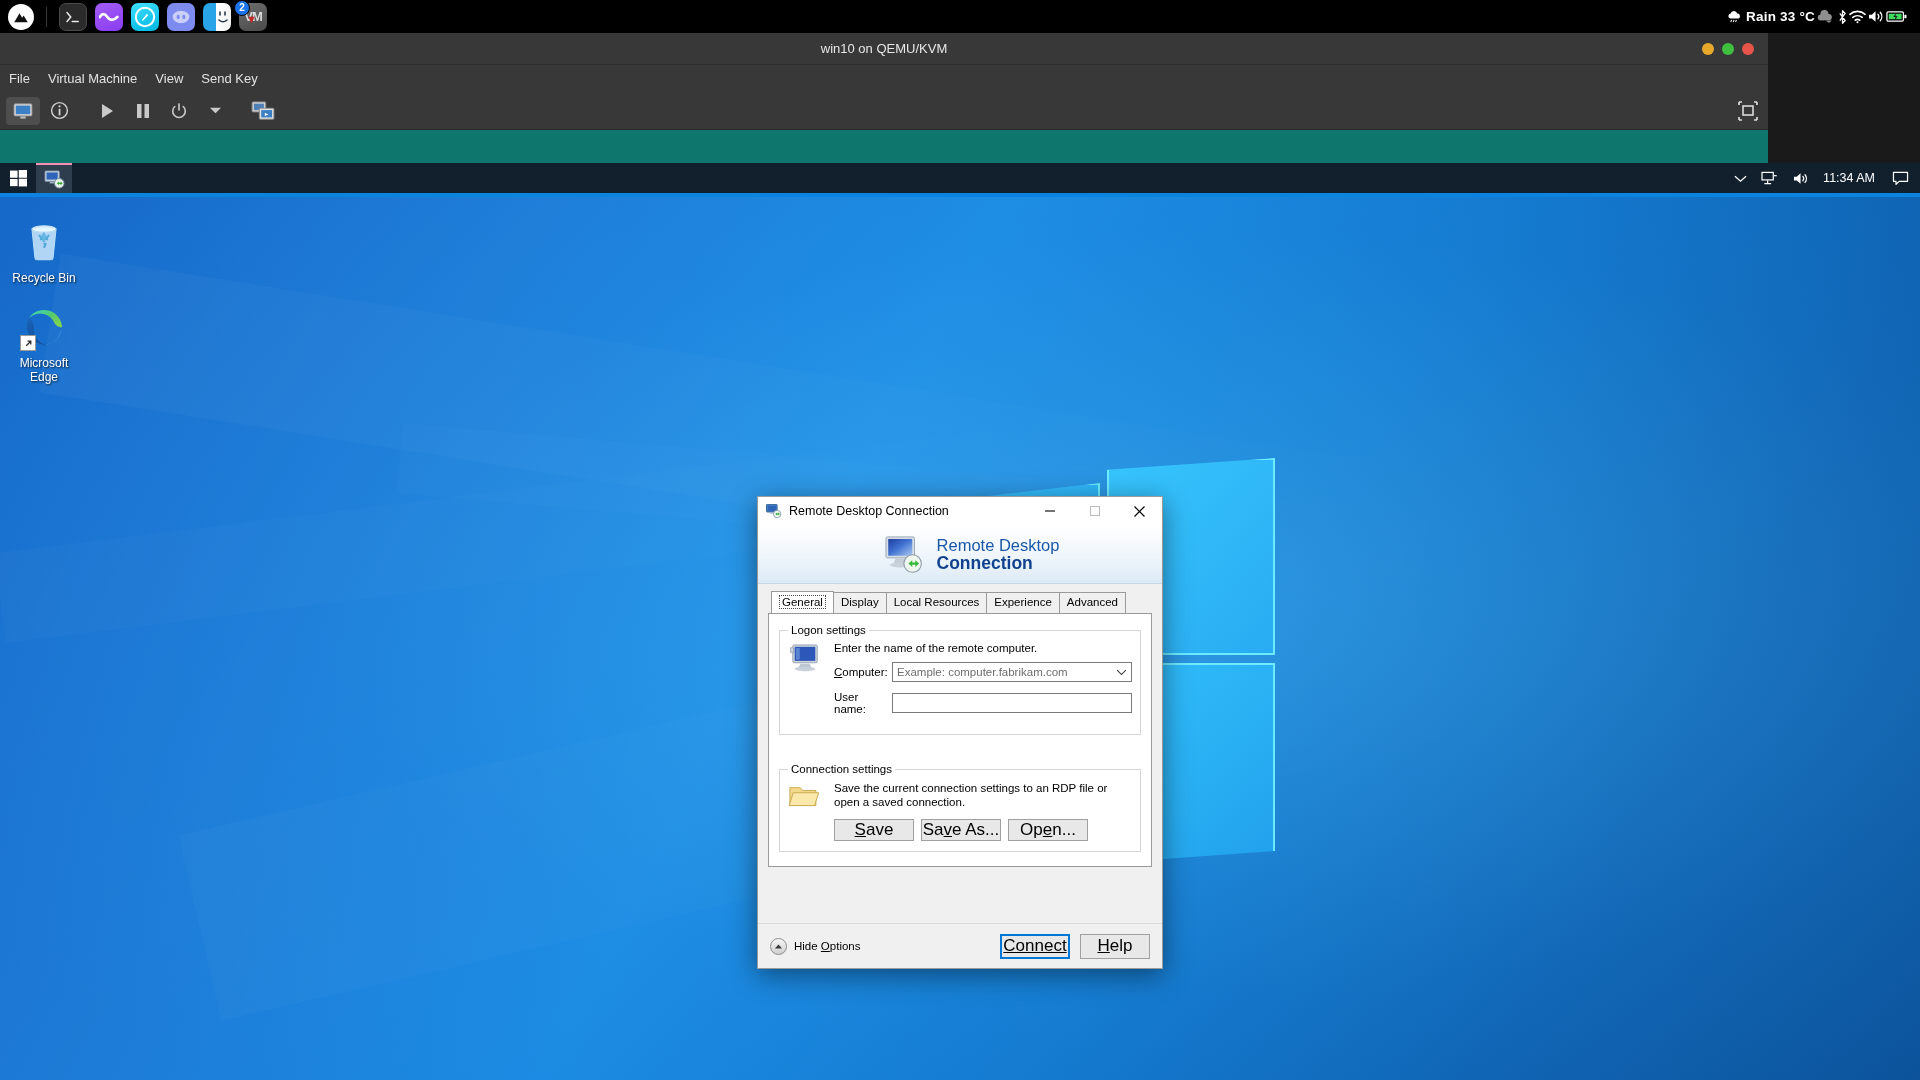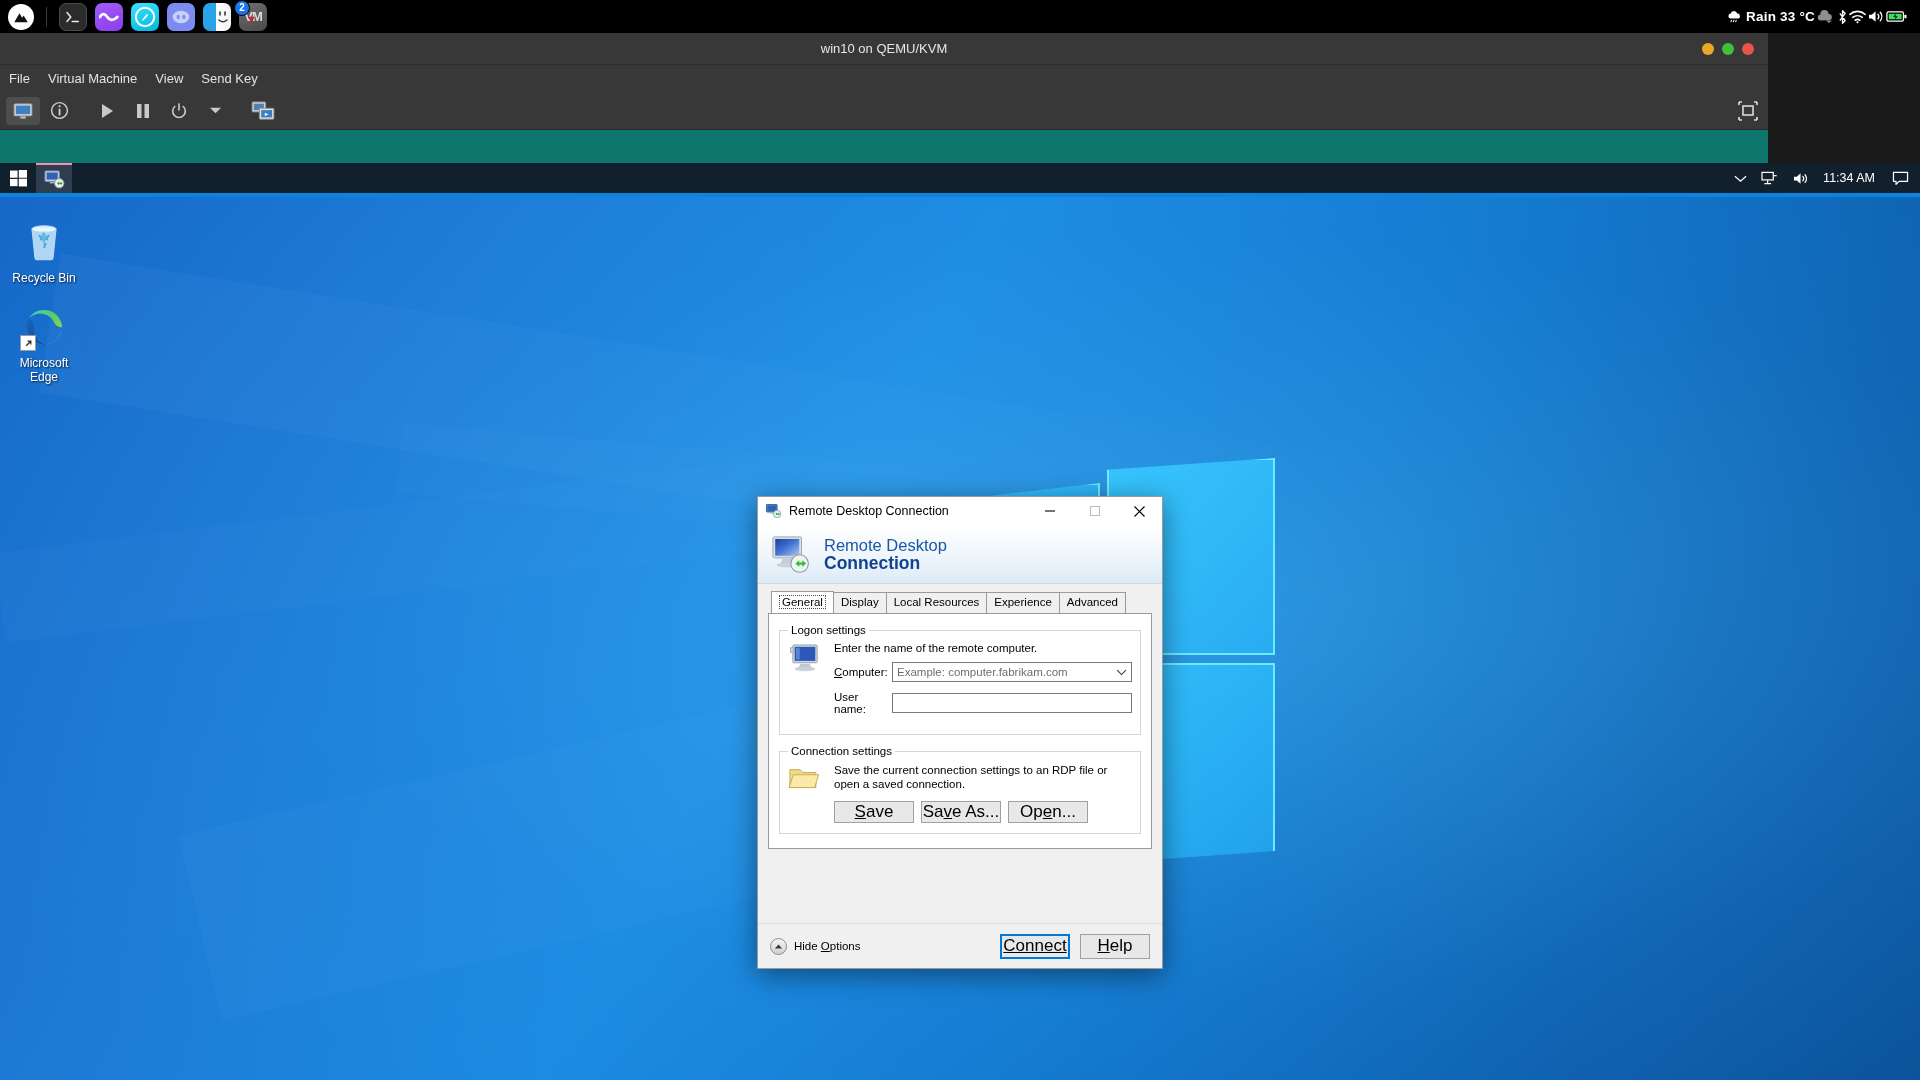--- a/index.html
+++ b/index.html
@@ -194,21 +194,21 @@
   #rdp-title { font-size: 12.5px; color: #000; margin-left: 7px; }
   .rdp-wb {
     width: 45px; height: 29px;
     display: flex; align-items: center; justify-content: center;
   }
   .rdp-wb svg { display: block; }
   #rdp-banner {
     height: 58px;
     background: linear-gradient(180deg,#ffffff 0%, #eef5fb 55%, #dceaf6 100%);
     border-bottom: 1px solid #c8d8e6;
-    display: flex; align-items: center; padding-left: 13px;
+    display: flex; align-items: center; padding-left: 23px; justify-content: center;
   }
   .banner-text { margin-left: 11px; line-height: 1.0; }
   .banner-l1 { color: #1958a8; font-size: 16.5px; }
   .banner-l2 { color: #11428f; font-size: 17.5px; font-weight: bold; margin-top: 2px; }
 
   #rdp-body { padding: 0 10px; background: #f0f0f0; }
   .tabstrip { display: flex; margin-top: 7px; padding-left: 3px; }
   .tab {
     font-size: 11.5px; padding: 3px 7px 4px 7px;
     border: 1px solid #9a9a9a; border-bottom: none;
@@ -221,21 +221,21 @@
   }
   .tab.active .tab-inner { border: 1px dotted #4a4a4a; padding: 0 2px; }
   .tabpanel {
     background: #ffffff; border: 1px solid #9a9a9a;
     padding: 10px 10px 12px 10px;
     position: relative; z-index: 1;
   }
   fieldset {
     border: 1px solid #d5d5d5;
     padding: 6px 8px 10px 8px;
-    margin-bottom: 10px;
+    margin-bottom: 28px;
   }
   legend { font-size: 11.5px; padding: 0 3px; color: #000; }
   .grp-row { display: flex; }
   .grp-icon { width: 42px; flex: none; padding-top: 2px; }
   .grp-content { flex: 1; padding-left: 4px; }
   .hint { font-size: 11.5px; margin-bottom: 8px; }
   .field-row { display: flex; align-items: center; margin-bottom: 9px; }
   .field-label { width: 58px; font-size: 11.5px; flex: none; }
   .combo {
     flex: 1; height: 20px; border: 1px solid #7a7a7a;

